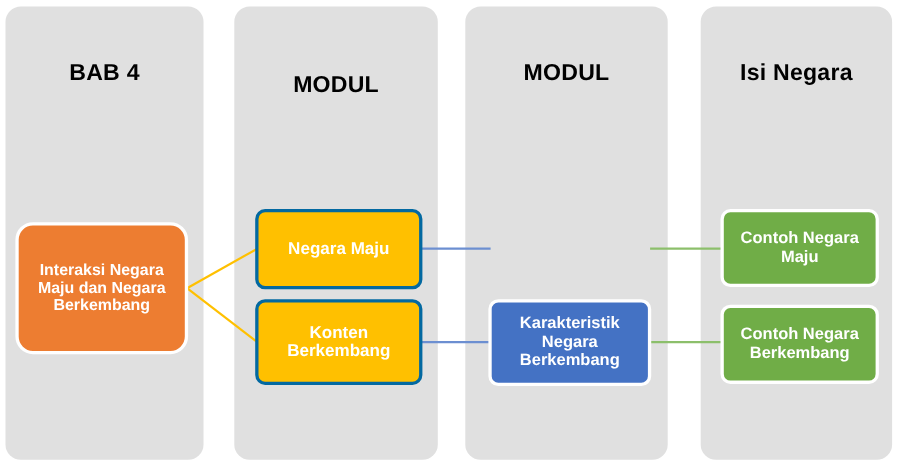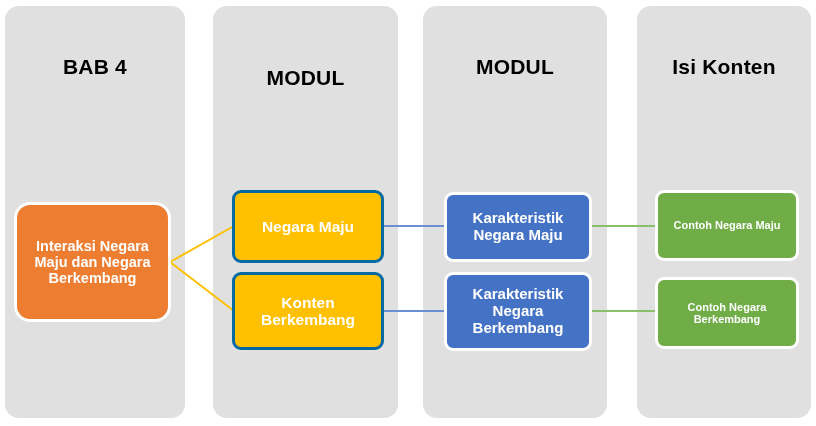--- a/index.html
+++ b/index.html
@@ -68,21 +68,21 @@
     font-size: 15.5px;
   }
   .node-blue {
     background: #4472C4;
     border: 3px solid #ffffff;
     font-size: 15px;
   }
   .node-green {
     background: #70AD47;
     border: 3px solid #ffffff;
-    font-size: 11px;
+    font-size: 15px;
   }
 
   
   .connector-svg {
     position: absolute;
     left: 0;
     top: 0;
     width: 816px;
     height: 426px;
     pointer-events: none;
@@ -99,21 +99,21 @@
 
   <div class="panel" style="left:213px; top:6px; width:185px; height:412px;">
     <div class="panel-title" style="top:60px;">MODUL</div>
   </div>
 
   <div class="panel" style="left:423px; top:6px; width:184px; height:412px;">
     <div class="panel-title" style="top:49px;">MODUL</div>
   </div>
 
   <div class="panel" style="left:637px; top:6px; width:174px; height:412px;">
-    <div class="panel-title" style="top:49px;">Isi Konten</div>
+    <div class="panel-title" style="top:49px;">Isi Negara</div>
   </div>
 
   <svg class="connector-svg" viewBox="0 0 816 426" xmlns="http://www.w3.org/2000/svg">
 
     <path d="M 170 262 L 234 226" stroke="#FFC000" stroke-width="2" fill="none"></path>
     <path d="M 170 262 L 234 311" stroke="#FFC000" stroke-width="2" fill="none"></path>
 
     <path d="M 383 226 L 446 226" stroke="#6C8FD1" stroke-width="2" fill="none"></path>
     <path d="M 383 311 L 446 311" stroke="#6C8FD1" stroke-width="2" fill="none"></path>
 
@@ -125,23 +125,20 @@
     <span>Interaksi Negara Maju dan Negara Berkembang</span>
   </div>
 
   <div class="node node-yellow" style="left:232px; top:190px; width:152px; height:73px;">
     <span>Negara Maju</span>
   </div>
   <div class="node node-yellow" style="left:232px; top:272px; width:152px; height:78px;">
     <span>Konten Berkembang</span>
   </div>
 
-  <div class="node node-blue" style="left:444px; top:192px; width:148px; height:70px;">
-    <span>Karakteristik Negara Maju</span>
-  </div>
   <div class="node node-blue" style="left:444px; top:272px; width:148px; height:79px;">
     <span>Karakteristik Negara Berkembang</span>
   </div>
 
   <div class="node node-green" style="left:655px; top:190px; width:144px; height:71px;">
     <span>Contoh Negara Maju</span>
   </div>
   <div class="node node-green" style="left:655px; top:277px; width:144px; height:72px;">
     <span>Contoh Negara Berkembang</span>
   </div>

